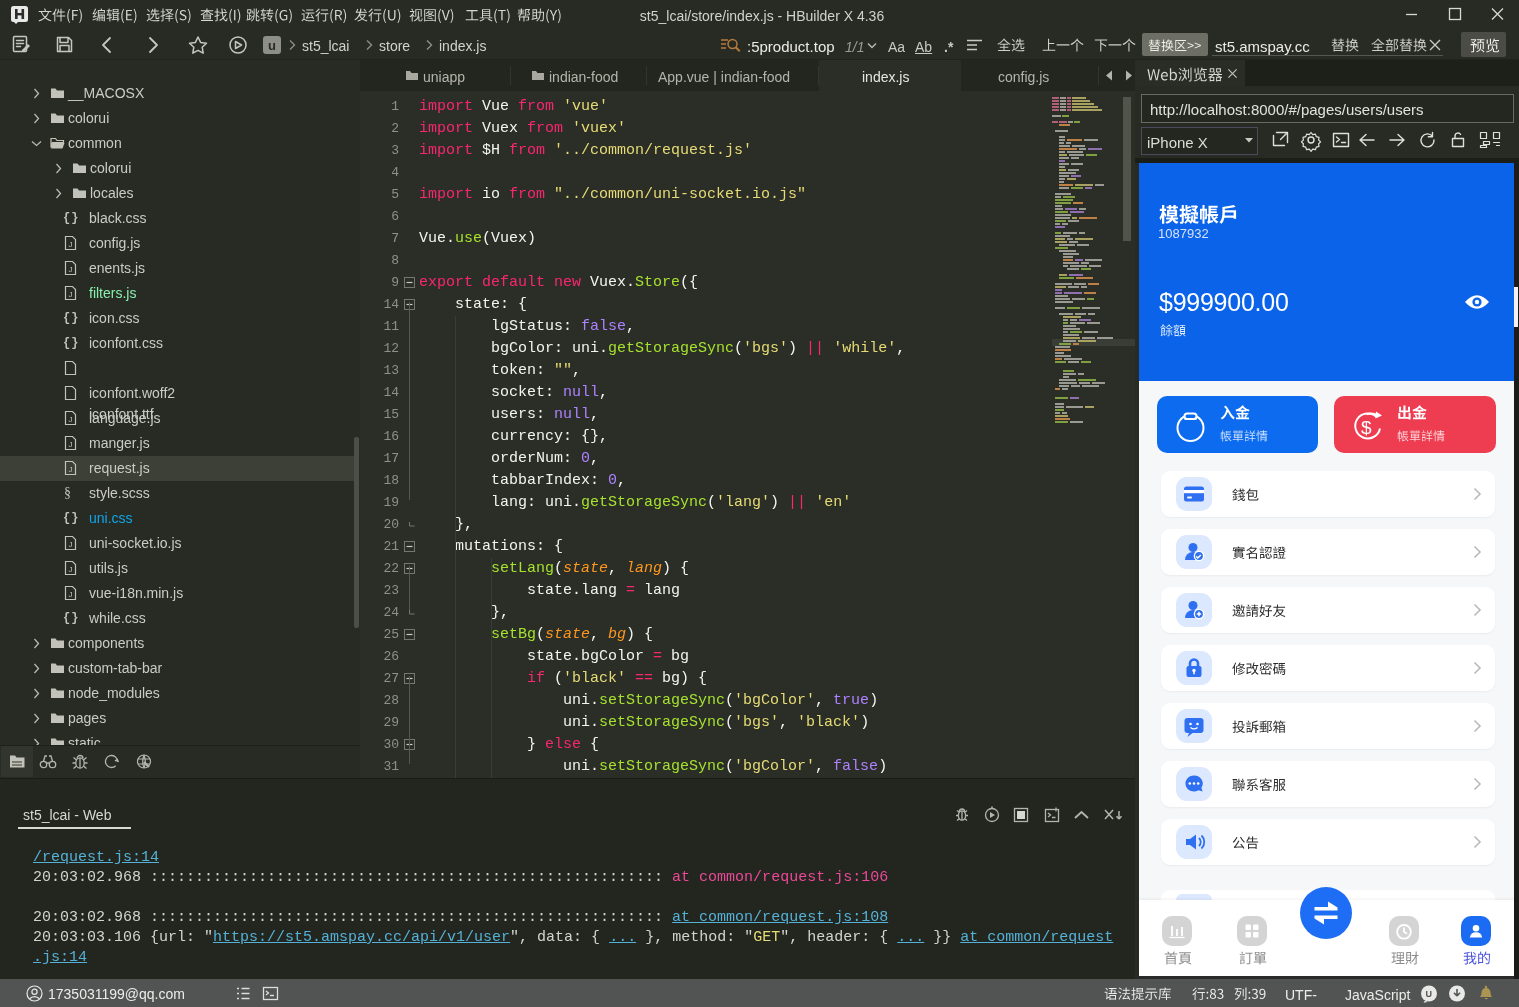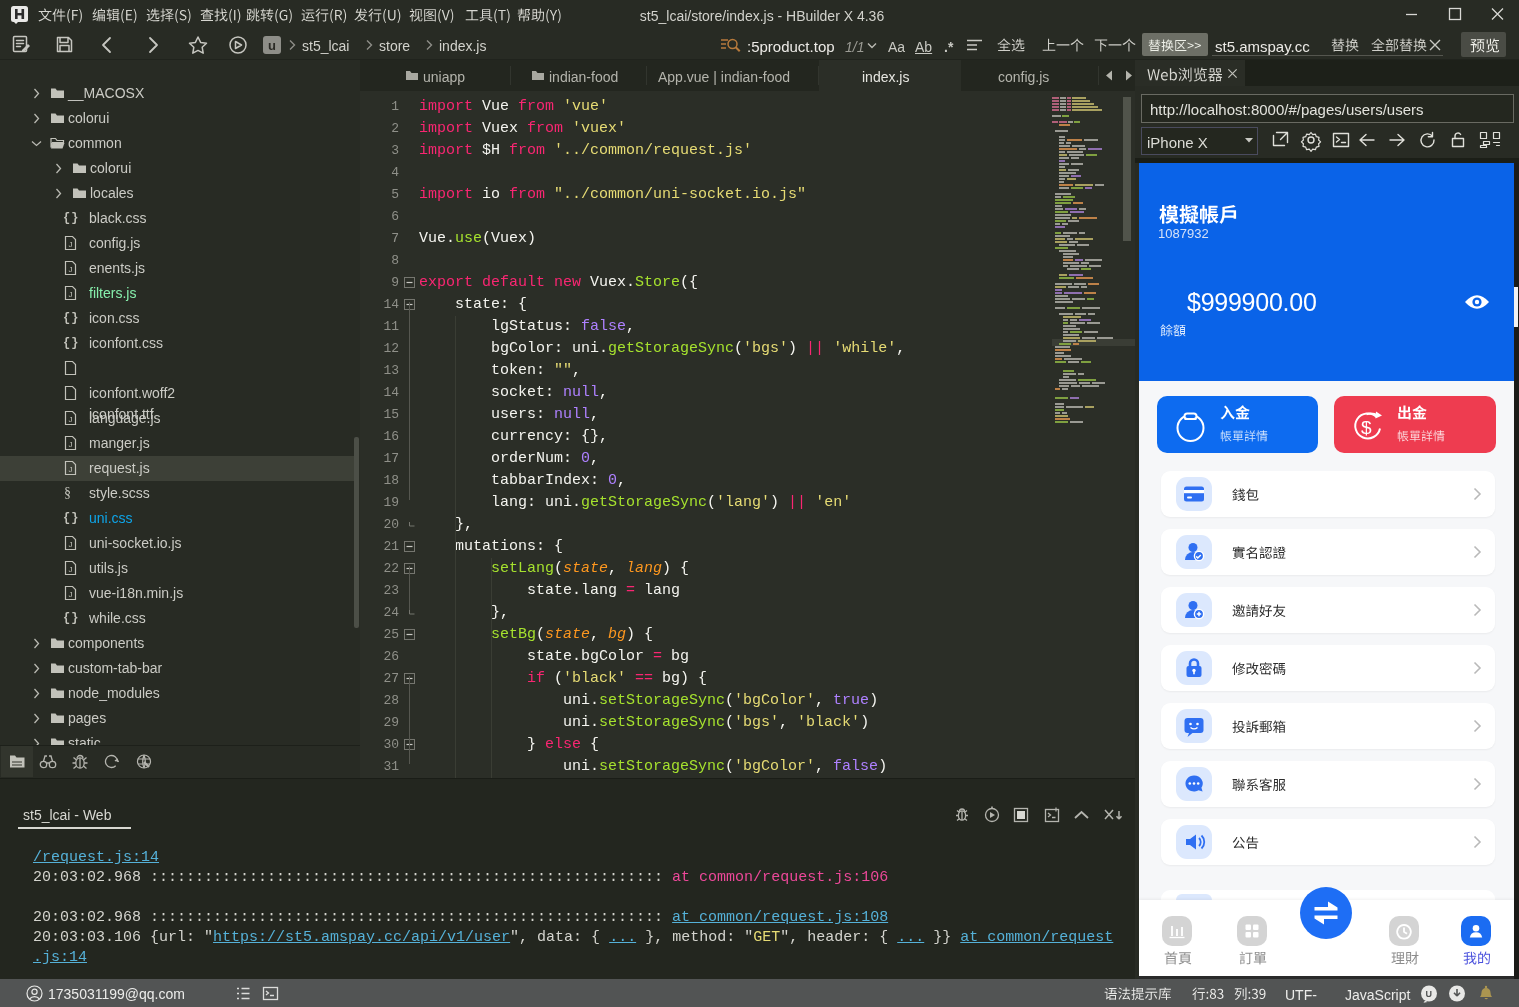--- a/index.html
+++ b/index.html
@@ -714,21 +714,21 @@
         </g>
 </g>
     </svg>
 <div class="ab" style="left:1135px;top:158px;width:384px;height:5px;background:#1b1e17"></div>
 <div class="ab" style="left:1139px;top:163px;width:375px;height:816px;background:#f6f7f9"></div>
 <div class="ab" style="left:1139px;top:163px;width:375px;height:218px;background:#0a63e8"></div>
 <svg style="position:absolute;left:1158.0px;top:203.0px" width="82" height="26" viewBox="0 0 82 26">
       <path transform="translate(1 19.0)" fill="#ffffff" d="M7.5 -15.6H19V-13.7H7.5ZM7.1 -4.4H19.1V-2.4H7.1ZM9.8 -17H12.1V-12.5H9.8ZM14.4 -17H16.7V-12.5H14.4ZM10.2 -8.1V-7.2H15.7V-8.1ZM10.2 -10.5V-9.6H15.7V-10.5ZM8 -12.2H18.1V-5.5H8ZM11.9 -5.8H14.2Q14.1 -4.3 13.8 -3.2Q13.5 -2 12.8 -1Q12.1 -0.1 10.8 0.6Q9.6 1.3 7.6 1.8Q7.4 1.4 7 0.8Q6.7 0.2 6.3 -0.1Q8.1 -0.5 9.1 -1Q10.2 -1.5 10.8 -2.2Q11.3 -2.9 11.5 -3.8Q11.8 -4.7 11.9 -5.8ZM14.8 -3.7Q15.3 -2.4 16.6 -1.5Q17.8 -0.6 19.6 -0.2Q19.3 0 19.1 0.4Q18.8 0.7 18.5 1.1Q18.3 1.4 18.1 1.8Q16.1 1.2 14.8 -0.1Q13.5 -1.4 12.8 -3.3ZM0.8 -13.3H7.1V-11H0.8ZM3 -17H5.3V1.8H3ZM3.3 -11.6 4.5 -11.1Q4.3 -9.9 4 -8.6Q3.7 -7.3 3.3 -6Q2.9 -4.8 2.5 -3.7Q2 -2.6 1.5 -1.8Q1.4 -2.2 1.2 -2.6Q1 -3 0.8 -3.5Q0.6 -3.9 0.4 -4.2Q0.8 -4.9 1.3 -5.7Q1.7 -6.6 2.1 -7.6Q2.5 -8.6 2.8 -9.6Q3.1 -10.7 3.3 -11.6ZM5.2 -10.5Q5.3 -10.3 5.7 -9.8Q6.1 -9.2 6.5 -8.6Q6.9 -8 7.2 -7.5Q7.6 -6.9 7.7 -6.7L6.3 -5Q6.1 -5.5 5.8 -6.1Q5.6 -6.7 5.2 -7.4Q4.9 -8.1 4.6 -8.7Q4.3 -9.2 4.1 -9.6Z M26.4 -17H28.4V-12.5Q28.4 -12.1 28.5 -12Q28.6 -11.9 28.9 -11.9Q29 -11.9 29.2 -11.9Q29.4 -11.9 29.6 -11.9Q29.8 -11.9 30 -11.9Q30.2 -11.9 30.3 -11.9Q30.5 -11.9 30.6 -12Q30.7 -12.1 30.7 -12.3Q30.8 -12.6 30.8 -13.1Q31.1 -12.9 31.6 -12.7Q32.1 -12.5 32.5 -12.4Q32.3 -11.1 31.9 -10.6Q31.4 -10.2 30.5 -10.2Q30.4 -10.2 30.1 -10.2Q29.8 -10.2 29.5 -10.2Q29.3 -10.2 29 -10.2Q28.8 -10.2 28.6 -10.2Q27.7 -10.2 27.3 -10.4Q26.8 -10.6 26.6 -11.1Q26.4 -11.6 26.4 -12.5ZM30.8 -16.1 32.1 -14.6Q31.2 -14.1 30 -13.7Q28.8 -13.3 27.7 -13Q27.6 -13.3 27.5 -13.7Q27.3 -14.1 27.1 -14.4Q27.8 -14.6 28.5 -14.9Q29.1 -15.2 29.8 -15.5Q30.4 -15.8 30.8 -16.1ZM26.9 -10.3 28.7 -10Q28.4 -8.7 27.9 -7.4Q27.5 -6.1 26.9 -5.3Q26.6 -5.5 26.2 -5.8Q25.7 -6.1 25.4 -6.3Q26 -7.1 26.3 -8.1Q26.7 -9.2 26.9 -10.3ZM32.3 -6.6 34.1 -6.6Q34 -3.9 33.6 -1.8Q33.1 0.3 32 1.8Q31.8 1.7 31.5 1.4Q31.3 1.2 31 1Q30.7 0.8 30.5 0.7Q31.6 -0.5 31.9 -2.4Q32.3 -4.3 32.3 -6.6ZM27.5 -8.7H31.6V-6.9H26.9ZM25.7 -5.3H31.8V-3.4H25.7ZM32.2 -16.4H37.7V-14.6H32.2ZM31.9 -9.7H38.1V-7.8H31.9ZM28.2 -7.7H30.1V-5.5Q30.1 -4.7 29.9 -3.8Q29.8 -2.8 29.4 -1.9Q29.1 -0.9 28.3 0Q27.6 1 26.4 1.8Q26.2 1.5 25.8 1.1Q25.4 0.7 25.1 0.5Q26.1 -0.2 26.8 -1Q27.4 -1.8 27.7 -2.6Q28 -3.4 28.1 -4.1Q28.2 -4.9 28.2 -5.5ZM28.2 -1.7 29.4 -3Q29.9 -2.6 30.6 -2Q31.2 -1.5 31.5 -1.1L30.2 0.5Q29.9 0 29.3 -0.6Q28.8 -1.2 28.2 -1.7ZM36.9 -16.4H37.4L37.8 -16.5L39.1 -15.6Q38.7 -14.8 38.1 -14Q37.6 -13.2 37 -12.4Q36.4 -11.6 35.8 -11Q35.6 -11.4 35.2 -11.7Q34.8 -12.1 34.5 -12.4Q35 -12.8 35.5 -13.5Q35.9 -14.1 36.3 -14.8Q36.7 -15.5 36.9 -16ZM32.5 -12.4 33.8 -13.7Q34.6 -13.4 35.4 -12.9Q36.2 -12.4 36.9 -11.9Q37.6 -11.4 38 -10.9L36.6 -9.4Q36.2 -9.9 35.5 -10.4Q34.9 -11 34.1 -11.5Q33.3 -12 32.5 -12.4ZM37.6 -9.7H37.9L38.1 -9.7L39.3 -9.5Q39.1 -8.5 38.9 -7.5Q38.7 -6.5 38.5 -5.8L37.2 -6.2Q37.3 -6.8 37.4 -7.7Q37.5 -8.7 37.6 -9.5ZM34.6 -8.9H36.4V0.6L34.6 -0.2ZM35.6 -5.2H38.7V-3.3H35.6ZM33.7 -3.6Q34 -2.2 34.5 -1.5Q35.1 -0.8 35.8 -0.6Q36.5 -0.4 37.3 -0.4Q37.5 -0.4 38 -0.4Q38.4 -0.4 38.9 -0.4Q39.4 -0.4 39.7 -0.4Q39.5 -0.1 39.3 0.5Q39.2 1.1 39.1 1.5H38.6H37.2Q36 1.5 35.1 1.1Q34.1 0.8 33.4 -0.2Q32.7 -1.2 32.2 -3.1ZM20.4 -7.1Q21.5 -7.4 23 -7.9Q24.4 -8.3 26 -8.9L26.4 -6.7Q25 -6.2 23.6 -5.7Q22.2 -5.2 21 -4.8ZM20.7 -13.2H26V-11H20.7ZM22.7 -17H24.8V-0.6Q24.8 0.2 24.6 0.6Q24.4 1.1 24 1.4Q23.6 1.6 22.9 1.7Q22.3 1.8 21.3 1.8Q21.3 1.4 21.1 0.8Q20.9 0.2 20.7 -0.3Q21.3 -0.3 21.7 -0.3Q22.2 -0.3 22.4 -0.3Q22.7 -0.3 22.7 -0.6Z M50.3 -16.2H58.6V-14.3H50.3ZM50.1 -13.3H57.7V-11.7H50.1ZM48.3 -7.9H59.1V-5.9H48.3ZM49.5 -16.2H51.8V-6.5H49.5ZM57.2 -5.9 59 -4.4Q58.1 -3.8 57.1 -3.2Q56.2 -2.7 55.4 -2.3L54.2 -3.5Q54.6 -3.8 55.2 -4.2Q55.8 -4.6 56.3 -5.1Q56.8 -5.5 57.2 -5.9ZM53.8 -6.7Q54.3 -5.3 55.1 -4.1Q55.9 -2.9 57.1 -2Q58.2 -1 59.5 -0.4Q59.2 -0.2 58.9 0.1Q58.6 0.5 58.3 0.8Q58.1 1.2 57.9 1.5Q56.5 0.8 55.3 -0.4Q54.2 -1.5 53.4 -3Q52.5 -4.5 51.9 -6.2ZM50.3 -10.7H57.8V-9H50.3ZM49.2 1.9 49 0 49.8 -0.7 54 -1.9Q54 -1.4 54 -0.9Q54.1 -0.3 54.1 0.1Q52.7 0.5 51.8 0.8Q50.9 1.1 50.4 1.3Q49.9 1.5 49.6 1.7Q49.4 1.8 49.2 1.9ZM43.5 -17H45.5V1.8H43.5ZM41 -13.3H47.3V-11.2H42.8V-2.4H41ZM46.3 -13.3H48V-4.7Q48 -4.2 47.9 -3.7Q47.8 -3.3 47.5 -3Q47.2 -2.7 46.8 -2.7Q46.5 -2.6 45.9 -2.6Q45.9 -3 45.8 -3.6Q45.6 -4.2 45.4 -4.6Q45.7 -4.6 45.9 -4.6Q46.1 -4.6 46.2 -4.6Q46.3 -4.6 46.3 -4.8ZM49.2 1.9Q49.1 1.6 48.9 1.2Q48.7 0.8 48.5 0.4Q48.3 0 48.1 -0.2Q48.4 -0.4 48.7 -0.9Q49.1 -1.3 49.1 -2V-6.5H51.3V-0.2Q51.3 -0.2 51.1 -0Q50.9 0.1 50.6 0.3Q50.3 0.6 50 0.8Q49.6 1.1 49.4 1.4Q49.2 1.7 49.2 1.9Z M64.7 -6.5H75.7V-4.3H64.7ZM64.9 -11.7H77.1V-3.3H74.6V-9.5H64.9ZM74.7 -17 76.6 -15.2Q75.3 -14.8 73.8 -14.5Q72.2 -14.2 70.6 -13.9Q68.9 -13.7 67.2 -13.5Q65.6 -13.3 64 -13.2Q63.9 -13.6 63.7 -14.2Q63.5 -14.8 63.4 -15.1Q64.9 -15.3 66.5 -15.5Q68 -15.7 69.5 -15.9Q71.1 -16.1 72.4 -16.4Q73.7 -16.7 74.7 -17ZM63.4 -15.1H65.8V-9.3Q65.8 -8 65.7 -6.5Q65.5 -5.1 65.2 -3.5Q64.8 -2 64.2 -0.6Q63.5 0.8 62.4 1.9Q62.2 1.7 61.9 1.3Q61.5 1 61.1 0.7Q60.8 0.4 60.5 0.3Q61.5 -0.7 62.1 -1.9Q62.6 -3.1 62.9 -4.4Q63.2 -5.7 63.3 -6.9Q63.4 -8.2 63.4 -9.3Z"></path>
     </svg>
 <div class="ab" style="left:1158px;top:226px;font:400 13px/16px 'Liberation Sans',sans-serif;color:#d5e1f7;">1087932</div>
-<div class="ab" style="left:1159px;top:287px;font:400 25px/31px 'Liberation Sans',sans-serif;color:#ffffff;letter-spacing:-0.25px;margin-left:28px;">$999900.00</div>
+<div class="ab" style="left:1159px;top:287px;font:400 25px/31px 'Liberation Sans',sans-serif;color:#ffffff;letter-spacing:-0.25px;">$999900.00</div>
 <svg style="position:absolute;left:1159.0px;top:322.9px" width="28" height="17" viewBox="0 0 28 17">
       <path transform="translate(1 12.3)" fill="#ffffff" opacity="0.85" d="M1.8 -5.4H4.4V-4.7H1.8ZM1.8 -7.2H4.9V-2.8H1.8V-3.5H4V-6.4H1.8ZM2.8 -9.9 3.4 -10.4Q3.8 -10.2 4.2 -9.8Q4.6 -9.4 4.9 -9.1Q5.3 -8.7 5.5 -8.4L4.8 -7.8Q4.6 -8.1 4.3 -8.4Q3.9 -8.8 3.5 -9.2Q3.2 -9.6 2.8 -9.9ZM2.5 -8.3 3.3 -8.5Q3.4 -8.1 3.6 -7.7Q3.8 -7.3 3.9 -7L3.1 -6.7Q3 -7 2.8 -7.4Q2.7 -7.9 2.5 -8.3ZM1.1 0.9 1 0.1 1.3 -0.2 4.2 -1.4Q4.3 -1.2 4.4 -1Q4.4 -0.8 4.5 -0.7Q3.4 -0.2 2.8 0Q2.2 0.3 1.8 0.5Q1.5 0.6 1.3 0.7Q1.2 0.8 1.1 0.9ZM1.3 -7.2H2.2V-0L1.1 0.9Q1.1 0.8 1 0.6Q0.9 0.4 0.8 0.3Q0.8 0.1 0.7 -0Q0.9 -0.1 1.1 -0.3Q1.3 -0.5 1.3 -0.9ZM2.9 -11 3.8 -10.7Q3.4 -10 3 -9.4Q2.5 -8.7 1.9 -8.2Q1.4 -7.6 0.8 -7.2Q0.8 -7.3 0.7 -7.5Q0.6 -7.6 0.5 -7.8Q0.4 -8 0.4 -8.1Q1.1 -8.6 1.8 -9.4Q2.5 -10.1 2.9 -11ZM3.5 -2.2 4.2 -2.5Q4.4 -2.1 4.6 -1.6Q4.8 -1.1 5 -0.7Q5.1 -0.2 5.2 0.1L4.4 0.4Q4.4 0.1 4.2 -0.4Q4 -0.8 3.9 -1.3Q3.7 -1.8 3.5 -2.2ZM6.6 -7.1H11.4V-6.3H6.6ZM5.8 -4.7H12.3V-3.9H5.8ZM8.6 -6.7H9.5V-0.1Q9.5 0.3 9.4 0.5Q9.3 0.8 9 0.9Q8.8 1 8.4 1Q8 1 7.4 1Q7.4 0.9 7.3 0.6Q7.2 0.3 7.1 0.1Q7.6 0.1 7.9 0.1Q8.3 0.1 8.4 0.1Q8.5 0.1 8.5 0.1Q8.6 0 8.6 -0.1ZM6.7 -3.2 7.5 -2.9Q7.3 -2.4 7.1 -1.9Q6.8 -1.4 6.5 -0.9Q6.3 -0.4 6 -0Q5.9 -0.1 5.7 -0.2Q5.5 -0.4 5.3 -0.5Q5.7 -1 6.1 -1.7Q6.4 -2.5 6.7 -3.2ZM10.3 -2.9 11 -3.2Q11.3 -2.8 11.6 -2.2Q11.9 -1.7 12.1 -1.2Q12.4 -0.7 12.5 -0.4L11.7 0Q11.6 -0.3 11.4 -0.9Q11.1 -1.4 10.8 -1.9Q10.6 -2.4 10.3 -2.9ZM9 -11 9.7 -10.7Q9.3 -9.9 8.7 -9.3Q8.1 -8.6 7.4 -8Q6.7 -7.5 5.9 -7.1Q5.8 -7.2 5.7 -7.4Q5.5 -7.6 5.4 -7.8Q6.1 -8.1 6.8 -8.6Q7.5 -9.1 8 -9.7Q8.6 -10.3 9 -11ZM9.4 -10.3Q10.1 -9.4 10.9 -8.8Q11.7 -8.2 12.7 -7.8Q12.5 -7.6 12.3 -7.4Q12.2 -7.2 12.1 -7Q11.1 -7.6 10.3 -8.3Q9.4 -9 8.6 -9.9Z M13.8 -9.7H19.3V-7.5H18.5V-8.9H14.6V-7.5H13.8ZM14.6 -3H18.7V1H17.8V-2.2H15.4V1H14.6ZM14.9 -0.2H18.4V0.6H14.9ZM15.7 -8.4 16.5 -8.3Q16.1 -7.4 15.6 -6.6Q15.1 -5.8 14.2 -5.1Q14.1 -5.3 14 -5.5Q13.8 -5.7 13.7 -5.8Q14.5 -6.3 15 -7.1Q15.4 -7.8 15.7 -8.4ZM15.8 -7.5H18.1V-6.8H15.4ZM17.9 -7.5H18L18.2 -7.6L18.7 -7.2Q18.2 -6 17.5 -5.1Q16.7 -4.2 15.8 -3.6Q14.9 -2.9 13.9 -2.5Q13.9 -2.7 13.8 -2.8Q13.7 -3 13.6 -3.1Q13.5 -3.3 13.4 -3.3Q14.4 -3.7 15.3 -4.3Q16.1 -4.8 16.8 -5.6Q17.5 -6.4 17.9 -7.4ZM15.8 -10.6 16.6 -10.9Q16.7 -10.6 16.9 -10.1Q17.1 -9.7 17.2 -9.4L16.4 -9.1Q16.3 -9.4 16.1 -9.8Q16 -10.3 15.8 -10.6ZM19.7 -10.3H25.4V-9.5H19.7ZM21 -5.4V-4.2H24.1V-5.4ZM21 -3.4V-2.2H24.1V-3.4ZM21 -7.4V-6.2H24.1V-7.4ZM20.1 -8.2H25V-1.4H20.1ZM22.1 -9.9 23.1 -9.7Q22.9 -9.2 22.8 -8.6Q22.6 -8.1 22.5 -7.7L21.7 -7.9Q21.8 -8.3 22 -8.9Q22.1 -9.4 22.1 -9.9ZM21.5 -1.2 22.2 -0.6Q21.6 -0.1 20.8 0.3Q20.1 0.8 19.5 1.1Q19.4 1 19.3 0.7Q19.1 0.5 19 0.4Q19.4 0.2 19.9 -0.1Q20.4 -0.3 20.8 -0.6Q21.2 -0.9 21.5 -1.2ZM22.8 -0.6 23.3 -1.2Q23.7 -1 24.1 -0.7Q24.5 -0.4 24.9 -0.1Q25.3 0.1 25.5 0.4L25 1.1Q24.7 0.8 24.4 0.5Q24 0.2 23.6 -0.1Q23.2 -0.4 22.8 -0.6ZM15 -5.4 15.5 -6Q16 -5.7 16.5 -5.4Q17 -5.1 17.6 -4.8Q18.1 -4.4 18.5 -4.1Q19 -3.8 19.3 -3.6L18.7 -2.9Q18.3 -3.2 17.7 -3.7Q17 -4.1 16.3 -4.5Q15.6 -5 15 -5.4Z"></path>
     </svg>
 <svg class="ab" style="left:1464px;top:293px" width="26" height="18" viewBox="0 0 26 18">
 <path d="M1 9 Q13 -4.5 25 9 Q13 22.5 1 9z" fill="#fff"></path>
       <circle cx="13" cy="9" r="4.6" fill="#0a63e8"></circle>
       <circle cx="13" cy="9" r="2.2" fill="#fff"></circle>
     </svg>
 <div class="ab" style="left:1514px;top:163px;width:5px;height:816px;background:#1b1b18"></div>
 <div class="ab" style="left:1514px;top:287px;width:4px;height:40px;background:#f2f2f2"></div>

